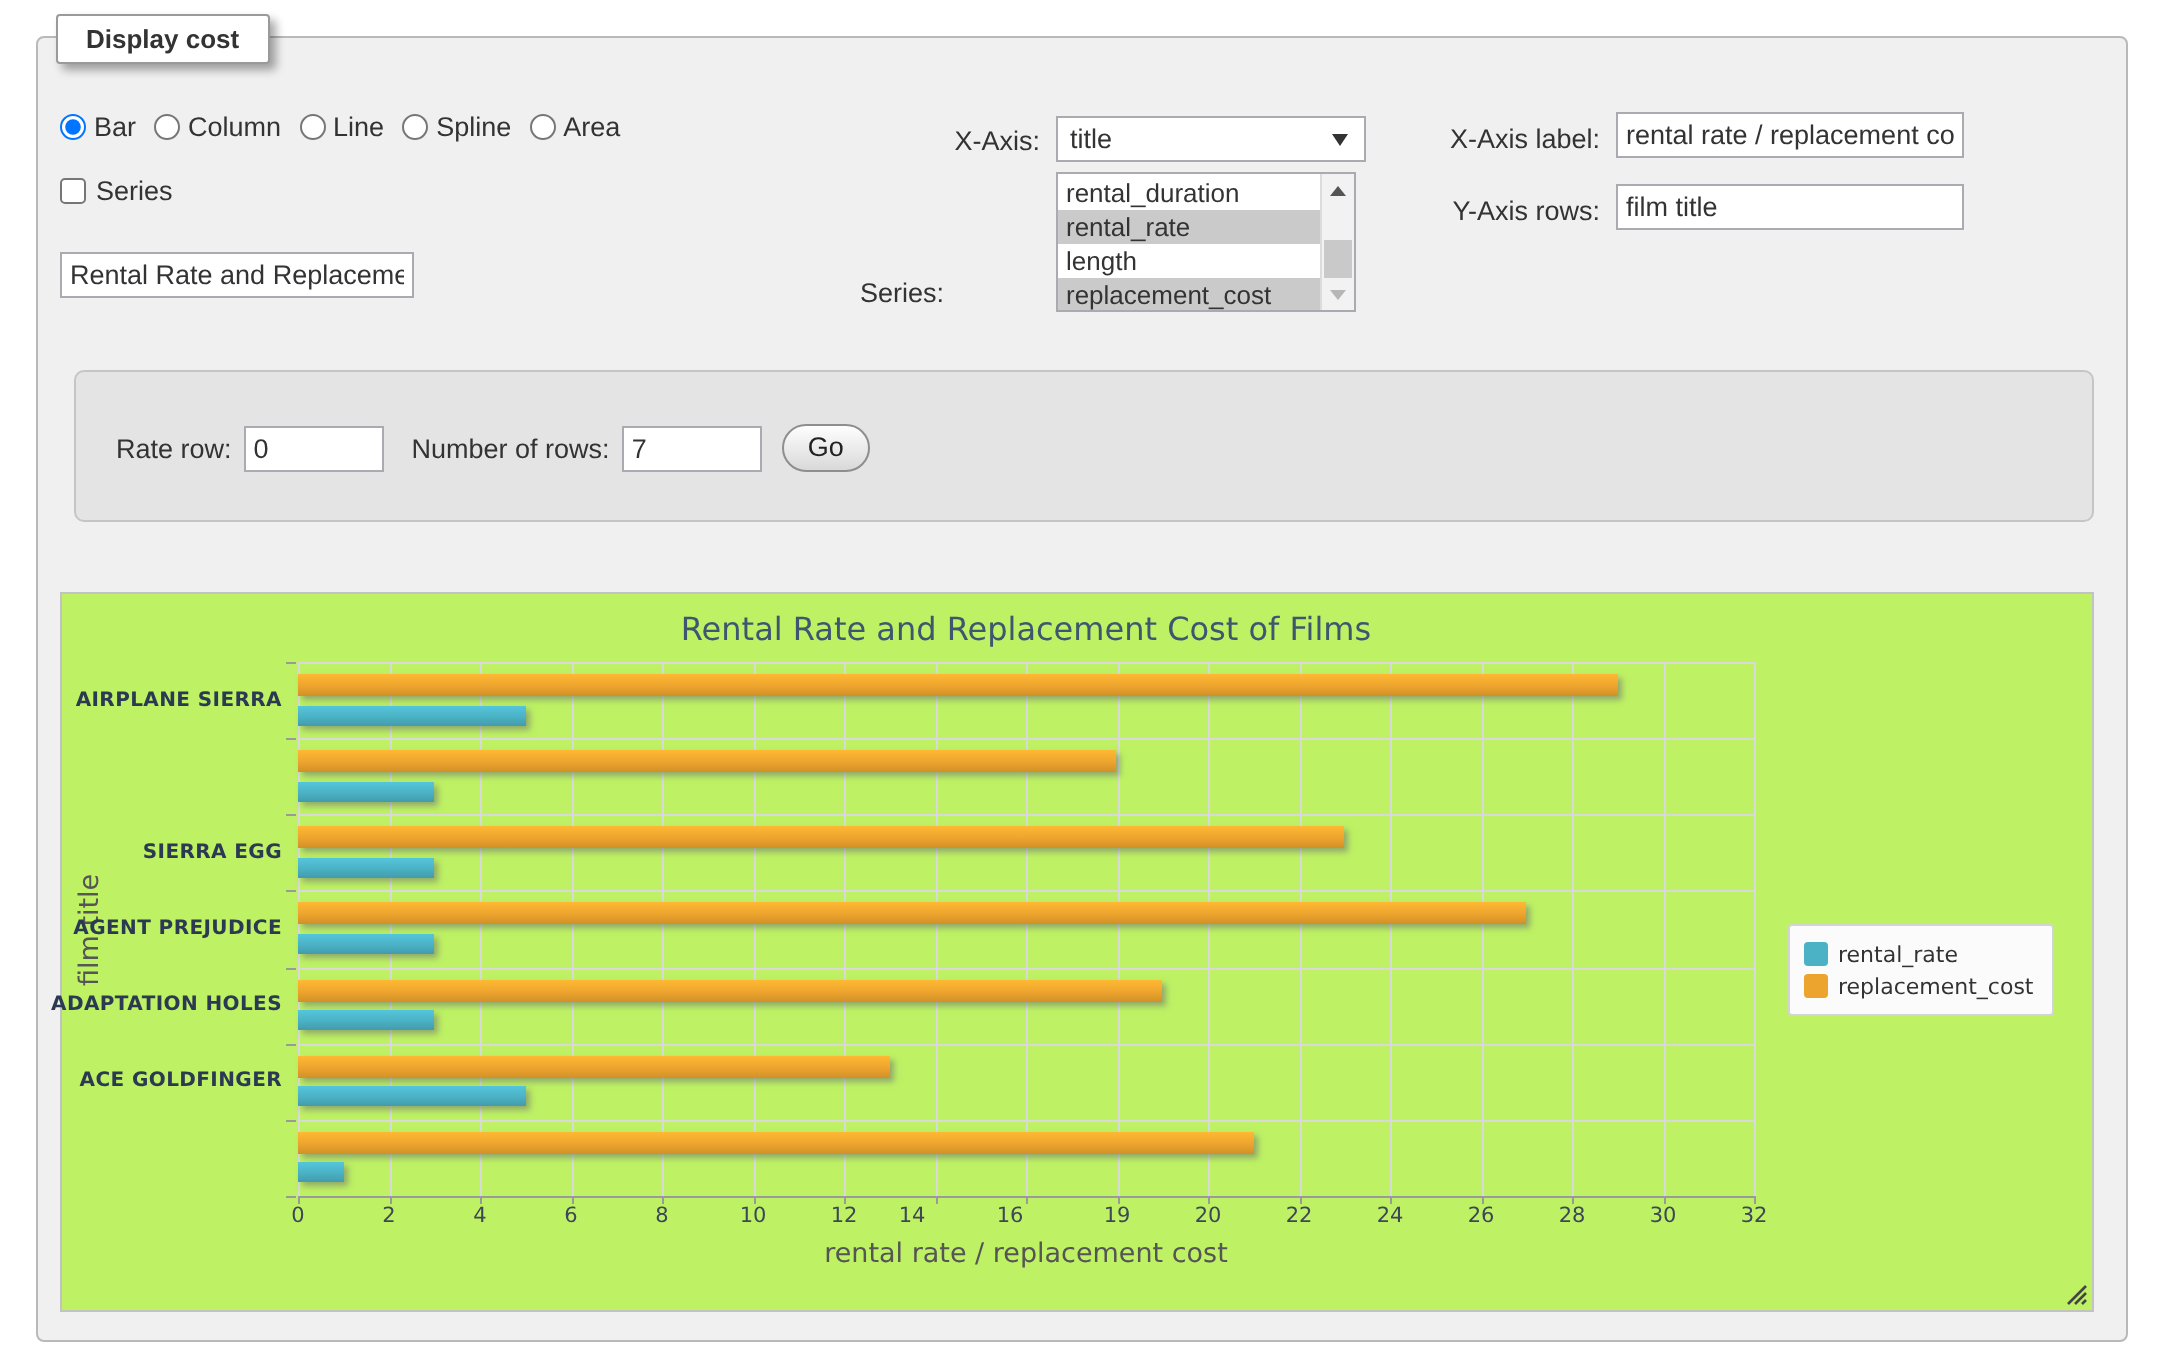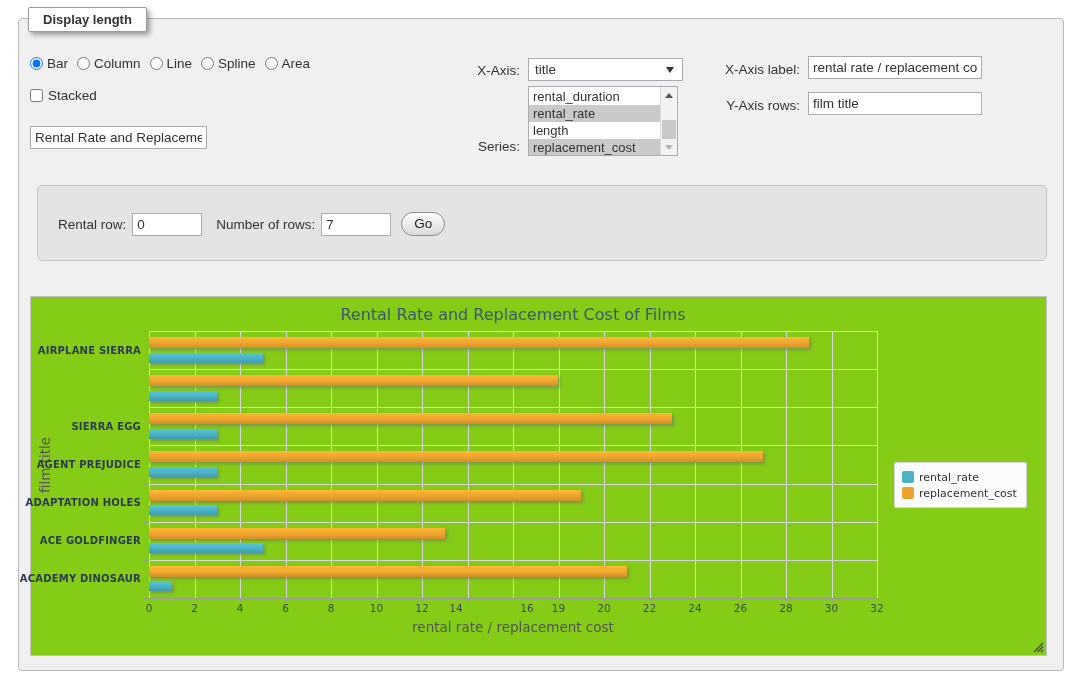--- a/index.html
+++ b/index.html
@@ -42,21 +42,21 @@
     font-family: "Liberation Sans", sans-serif;
     font-size: 13.5px;
     color: #333;
     padding: 2px 4px;
     height: 23px;
   }
   .title-input { left: 30px; top: 126px; width: 177px; }
 
   .lbl { font-size: 13.5px; color: #333; }
   .lbl-xaxis  { left: 430px; top: 63px;  width: 90px; text-align: right; }
-  .lbl-series { left: 430px; top: 139px; width: 90px; text-align: right; }
+  .lbl-series { left: 430px; top: 139px; width: 90px; text-align: left; }
   .lbl-xlabel { left: 690px; top: 62px;  width: 110px; text-align: right; }
   .lbl-ylabel { left: 690px; top: 98px;  width: 110px; text-align: right; }
 
   
   .select {
     left: 528px; top: 58px; width: 155px; height: 23px;
     background: #fff; border: 1px solid #a9abb0;
     font-size: 13.5px; line-height: 21px; padding-left: 6px;
   }
   .select .arrow {
@@ -110,21 +110,21 @@
     padding: 3px 12px 4px 12px;
     border: 1px solid #8e8e8e;
     border-radius: 13px;
     background: linear-gradient(#fefefe, #d9d9d9);
     cursor: pointer;
   }
 
   
   .chart-panel {
     left: 30px; top: 296px; width: 1017px; height: 360px;
-    background: #84cc16;
+    background: #bef264;
     border: 1px solid #c2c2c2;
     font-family: "DejaVu Sans", sans-serif;
   }
   .chart-title {
     position: absolute; left: 118px; top: 8px; width: 728px;
     text-align: center;
     font-size: 16px; color: #3e576f;
   }
   .plot { position: absolute; left: 118px; top: 34px; width: 728px; height: 267px; }
   .gridline-v { position: absolute; top: 0; width: 1px; height: 100%; background: #d9d9d9; }
@@ -162,21 +162,21 @@
   }
   .legend-item { display: flex; align-items: center; height: 16px; cursor: pointer; }
   .legend-swatch { width: 12px; height: 12px; border-radius: 2px; margin-right: 5px; }
   .legend-text { font-size: 11px; color: #333; white-space: nowrap; }
   .resize-grip { position: absolute; right: 2px; bottom: 2px; width: 12px; height: 12px; cursor: nwse-resize; }
 </style>
 </head>
 <body>
 
 <div class="abs fieldset"></div>
-<div class="abs legend-box">Display length</div>
+<div class="abs legend-box">Display cost</div>
 
 <div class="abs radio-row" id="chart-type-group">
     <label>
       <input type="radio" name="ctype" checked="" style="">
       <span>Bar</span>
     </label>
     <label>
       <input type="radio" name="ctype" style="">
       <span>Column</span>
     </label>
@@ -189,21 +189,21 @@
       <span>Spline</span>
     </label>
     <label>
       <input type="radio" name="ctype" style="">
       <span>Area</span>
     </label>
   </div>
 
 <div class="abs stacked-row">
   <input type="checkbox" id="stacked-cb" style="">
-  <span>Stacked</span>
+  <span>Series</span>
 </div>
 
 <input type="text" class="abs title-input" value="Rental Rate and Replacemer" style="">
 
 <div class="abs lbl lbl-xaxis">X-Axis:</div>
 <div class="abs select">
   <span>title</span>
   <span class="arrow"></span>
 </div>
 
@@ -226,21 +226,21 @@
   </div>
 </div>
 
 <div class="abs lbl lbl-xlabel">X-Axis label:</div>
 <input type="text" class="abs input-xlabel" value="rental rate / replacement cost" style="">
 <div class="abs lbl lbl-ylabel">Y-Axis rows:</div>
 <input type="text" class="abs input-ylabel" value="film title" style="">
 
 <div class="abs query-panel">
   <div class="query-row">
-    <span class="lbl">Rental row:</span>
+    <span class="lbl">Rate row:</span>
     <input type="text" value="0" style="">
     <span class="spacer"></span>
     <span class="lbl">Number of rows:</span>
     <input type="text" value="7" style="">
     <button class="go-btn">Go</button>
   </div>
 </div>
 
 <div class="abs chart-panel">
   <div class="chart-title">Rental Rate and Replacement Cost of Films</div>
@@ -326,28 +326,27 @@
     <path d="M2 11 L11 2 M5.5 11 L11 5.5 M9 11 L11 9" stroke="#444" stroke-width="1.3" fill="none"></path>
   </svg>
 <div class="xtick-label" style="left: 118px;">0</div>
     <div class="xtick-label" style="left: 163.5px;">2</div>
     <div class="xtick-label" style="left: 209px;">4</div>
     <div class="xtick-label" style="left: 254.5px;">6</div>
     <div class="xtick-label" style="left: 300px;">8</div>
     <div class="xtick-label" style="left: 345.5px; text-align: center;">10</div>
     <div class="xtick-label" style="left: 391px;">12</div>
     <div class="xtick-label" style="left: 425px;">14</div>
-    <div class="xtick-label" style="left: 496px; text-align: right;">16</div>
+    <div class="xtick-label" style="left: 474px; text-align: right;">16</div>
     <div class="xtick-label" style="left: 527.5px;">19</div>
     <div class="xtick-label" style="left: 573px;">20</div>
     <div class="xtick-label" style="left: 618.5px;">22</div>
     <div class="xtick-label" style="left: 664px;">24</div>
     <div class="xtick-label" style="left: 709.5px;">26</div>
     <div class="xtick-label" style="left: 755px;">28</div>
     <div class="xtick-label" style="left: 800.5px;">30</div>
     <div class="xtick-label" style="left: 846px;">32</div>
     <div class="cat-label" style="top: 34px; height: 38.1429px;">AIRPLANE SIERRA</div>
     <div class="cat-label" style="top: 110.286px; height: 38.1429px;">SIERRA EGG</div>
     <div class="cat-label" style="top: 148.429px; height: 38.1429px;">AGENT PREJUDICE</div>
     <div class="cat-label" style="top: 186.571px; height: 38.1429px;">ADAPTATION HOLES</div>
     <div class="cat-label" style="top: 224.714px; height: 38.1429px;">ACE GOLDFINGER</div>
-    <div class="cat-label" style="top: 262.857px; height: 38.1429px;">ACADEMY DINOSAUR</div>
   </div>
 
 </body></html>

